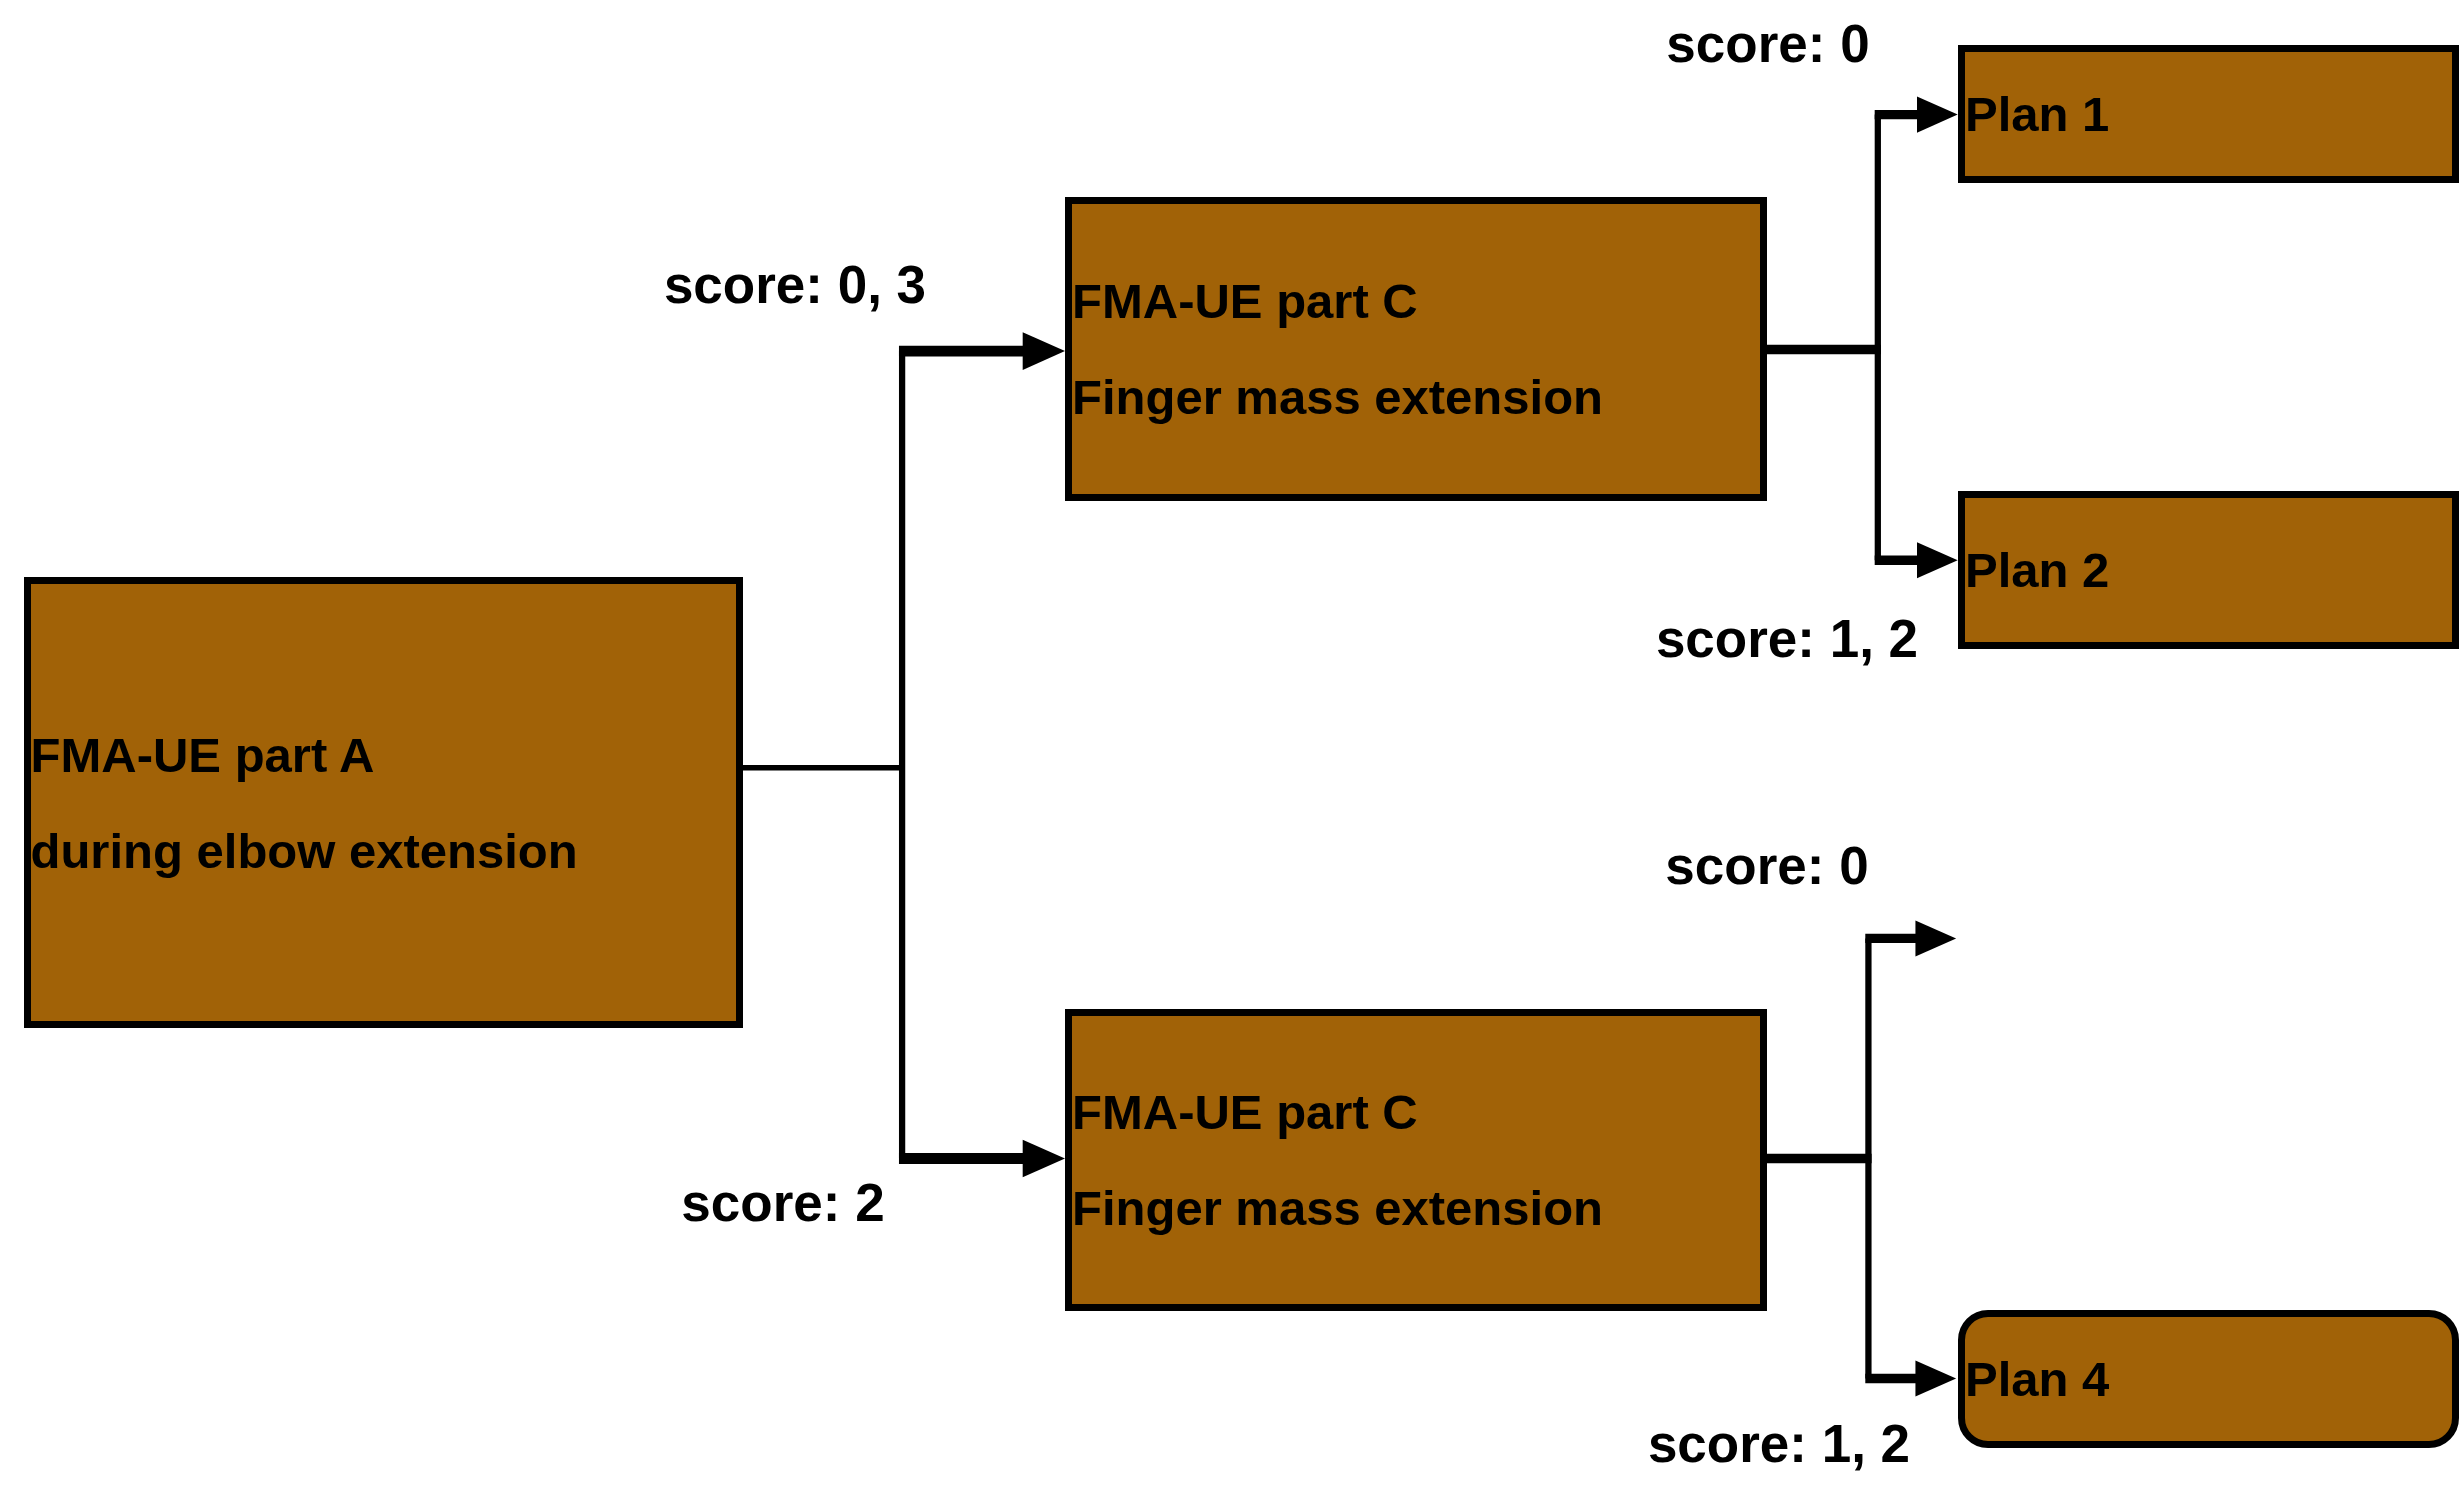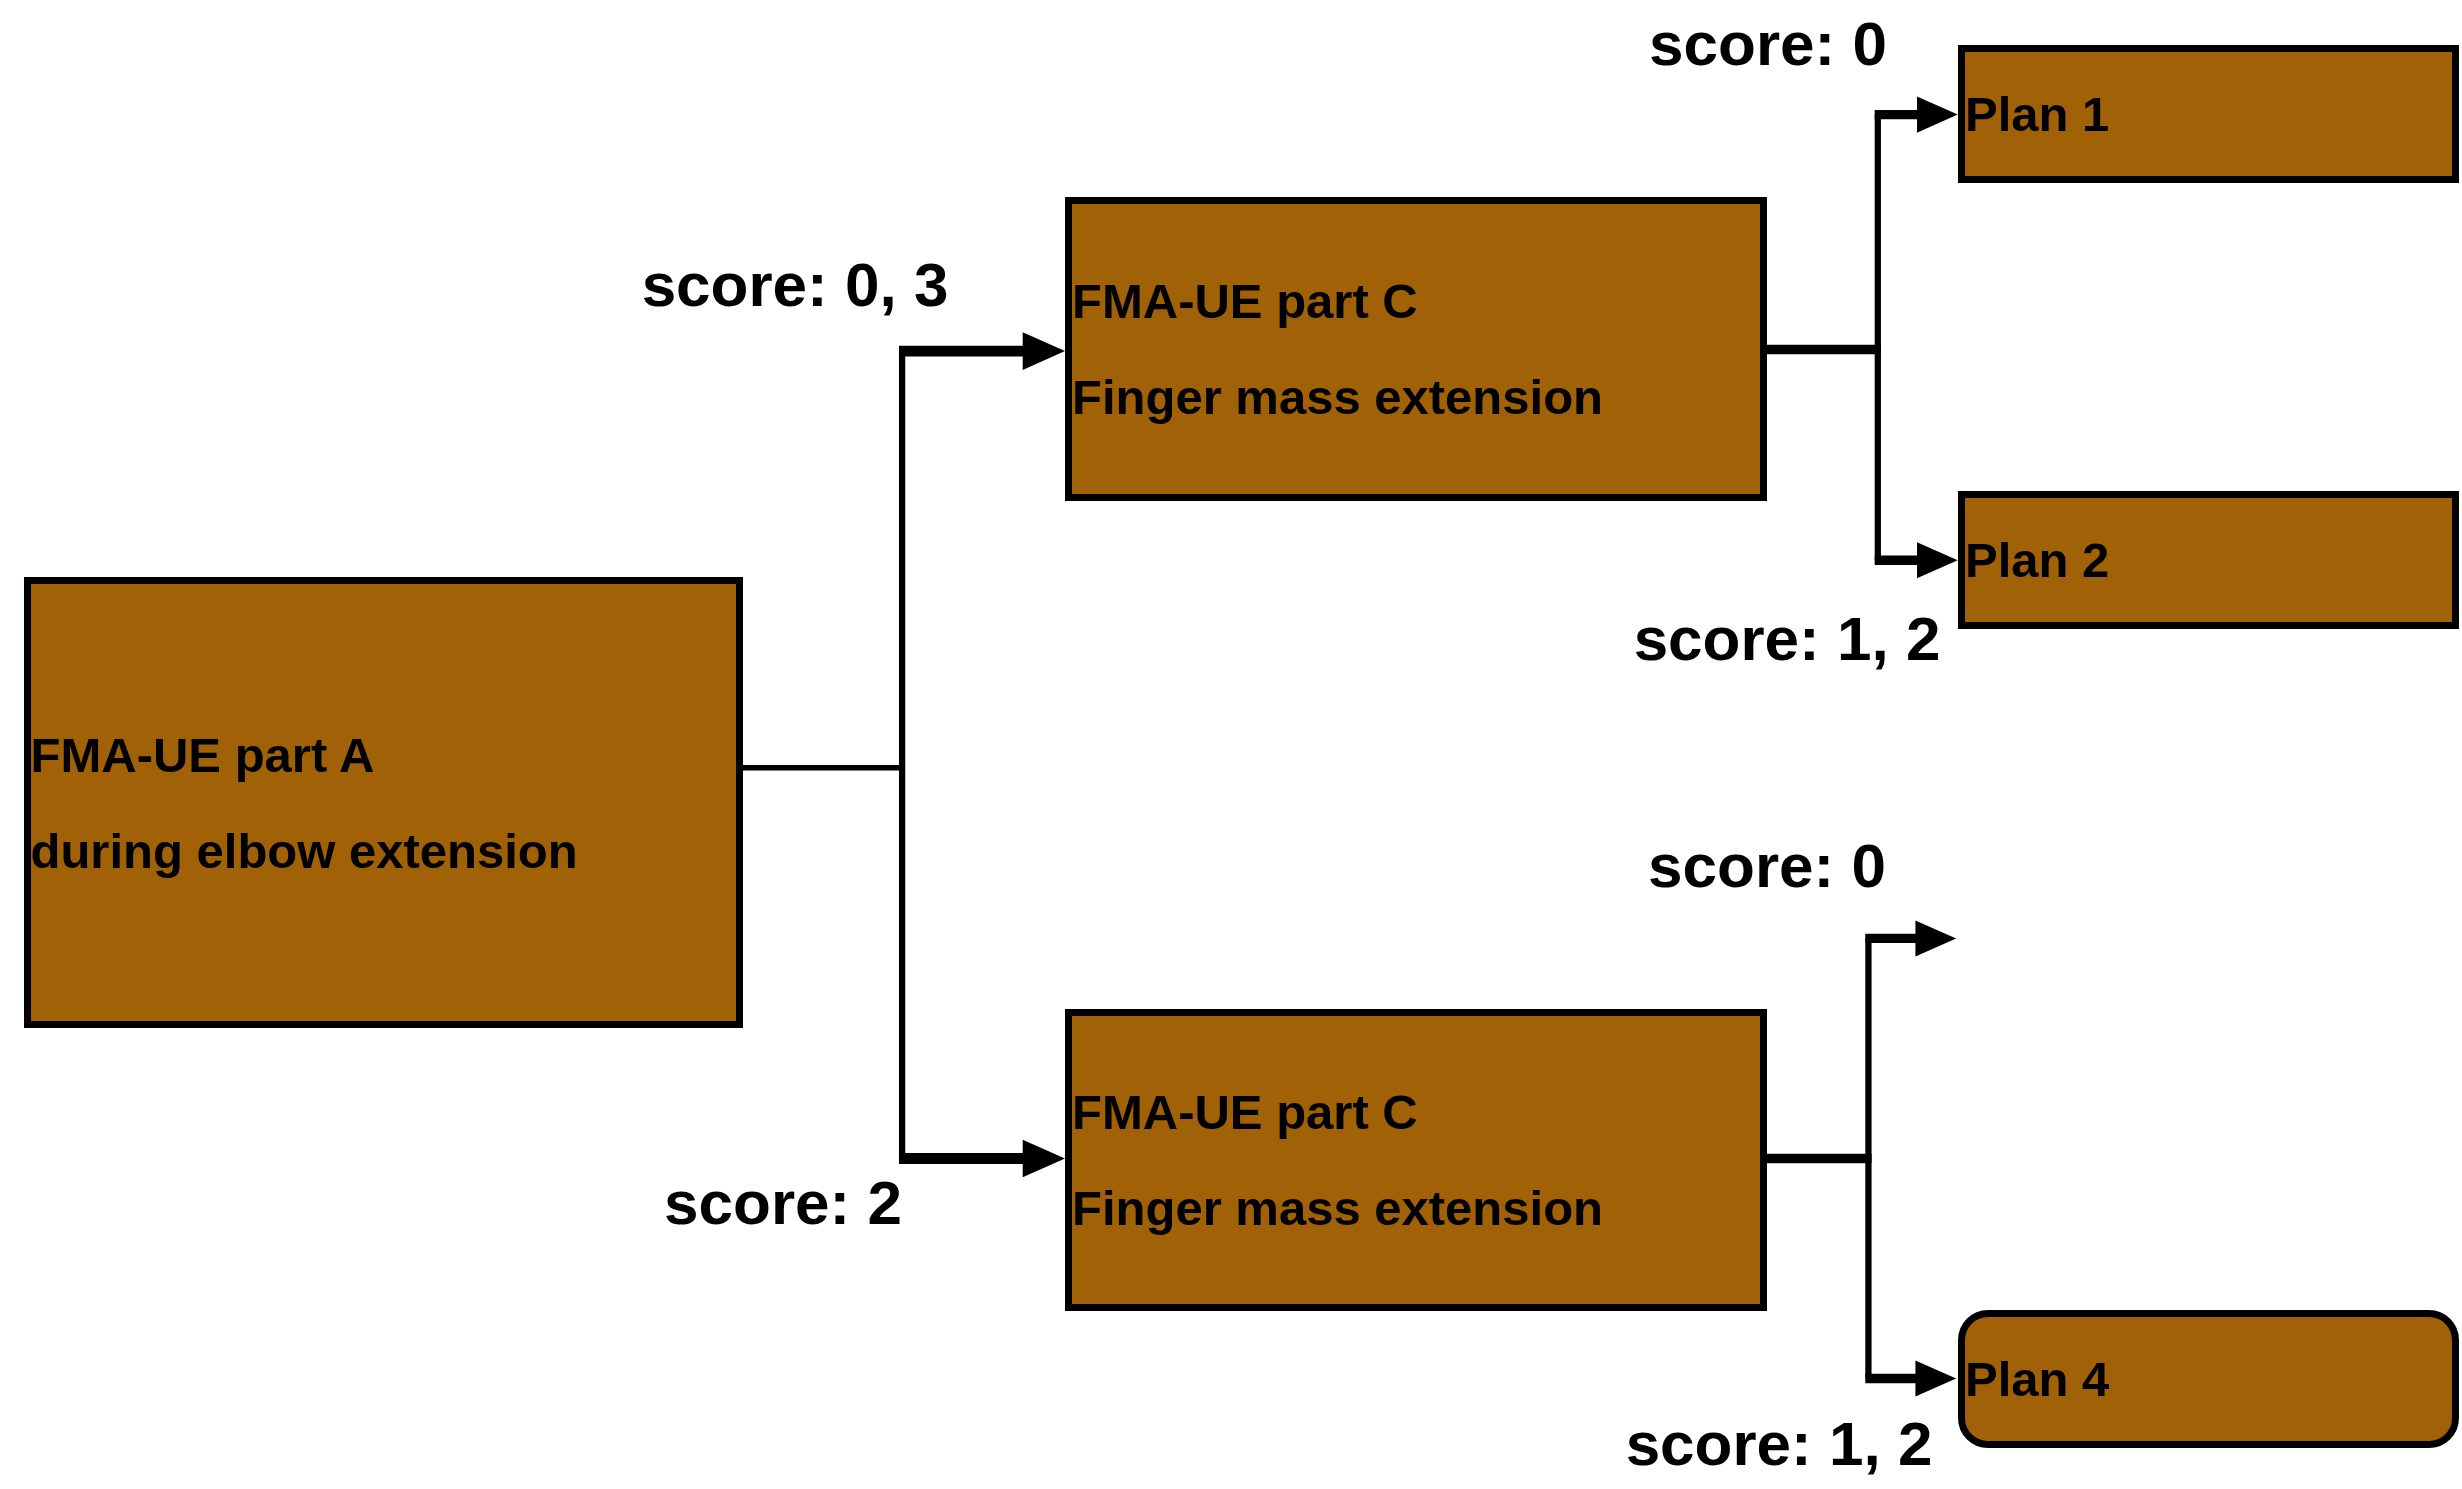--- a/index.html
+++ b/index.html
@@ -33,26 +33,26 @@
   .node .ln {
     font-size: 49px;
     line-height: 96px;
     white-space: nowrap;
   }
   .node-root   { left: 23.5px;   top: 577px;  width: 719px; height: 451px; }
   .node-upper  { left: 1065px; top: 197px;  width: 702px; height: 304px; }
   .node-lower  { left: 1065px; top: 1009px; width: 702px; height: 302px; }
   .node-plan   { font-size: 52px; }
   .node-plan1  { left: 1958px; top: 45px;   width: 501px; height: 138px; }
-  .node-plan2  { left: 1958px; top: 491px;  width: 501px; height: 138px; }
+  .node-plan2  { left: 1958px; top: 491px;  width: 501px; height: 158px; }
   .node-plan3  { left: 1958px; top: 869px; width: 501px; height: 138px; }
   .node-plan4  { left: 1958px; top: 1310px; width: 501px; height: 138px; border-radius: 30px; }
   .edge-label {
     position: absolute;
-    font-size: 62px;
+    font-size: 53px;
     white-space: nowrap;
     transform: translate(-50%, -50%);
   }
   .lbl-root-upper { left: 795px; top: 284px; }
   .lbl-root-lower { left: 783px; top: 1202px; }
   .lbl-up-p1      { left: 1768px; top: 43px; }
   .lbl-up-p2      { left: 1787px; top: 638px; }
   .lbl-lo-p3      { left: 1767px; top: 865px; }
   .lbl-lo-p4      { left: 1779px; top: 1443px; }
 </style>

